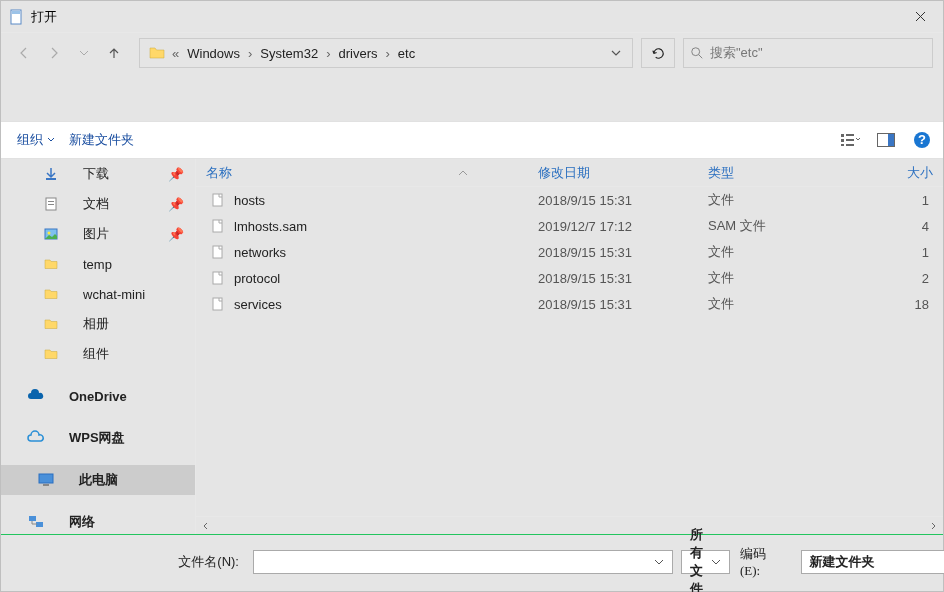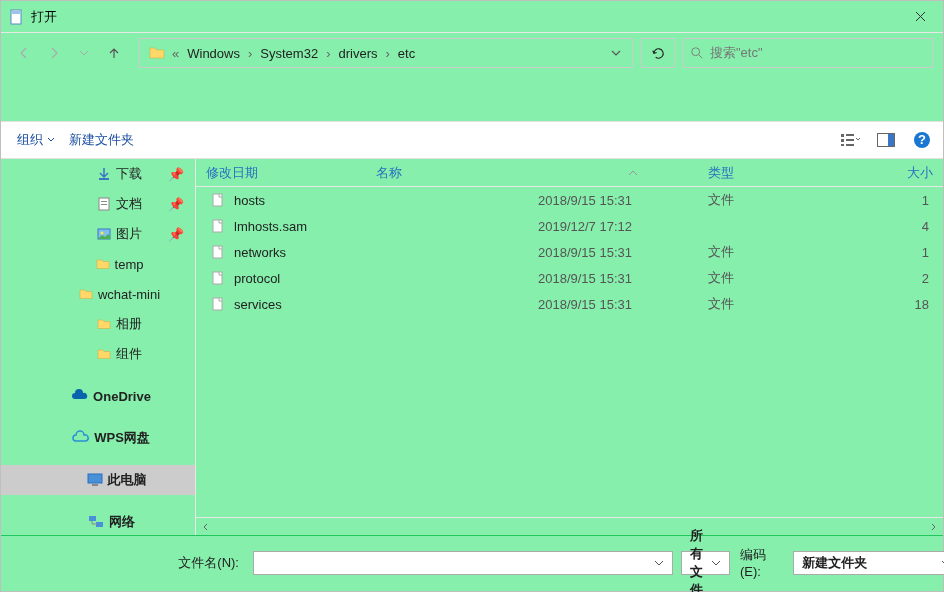--- a/index.html
+++ b/index.html
@@ -1,17 +1,17 @@
 <!DOCTYPE html>
 <html><head>
 <meta charset="utf-8">
 <style>
   * { margin: 0; padding: 0; box-sizing: border-box; font-family: "Segoe UI", "Microsoft YaHei", sans-serif; font-size: 13px; }
   body { background: #fff; }
-  .window { width: 944px; height: 592px; border: 1px solid #bfbfbf; background: #86efac; display: flex; flex-direction: column; }
+  .window { width: 944px; height: 592px; border: 1px solid #bfbfbf; background: #e5e5e5; display: flex; flex-direction: column; }
   .titlebar { height: 32px; display: flex; align-items: center; padding: 0 0 0 8px; border-bottom: 1px solid #e8e8e8; }
   .titlebar .title-icon { width: 16px; height: 16px; margin-right: 6px; }
   .titlebar .title { flex: 1; color: #000; }
   .titlebar .close { width: 45px; height: 32px; display: flex; align-items: center; justify-content: center; color: #333; }
 
   .navbar { height: 40px; display: flex; align-items: center; padding: 4px 10px; gap: 8px; }
   .nav-arrows { display: flex; align-items: center; gap: 12px; padding: 0 8px 0 4px; }
   .nav-arrow { width: 18px; height: 18px; display: flex; align-items: center; justify-content: center; color: #aaa; }
   .nav-arrow.enabled { color: #555; }
   .addrbar { flex: 1; height: 30px; border: 1px solid #ccc; display: flex; align-items: center; padding: 0 4px; }
@@ -26,21 +26,21 @@
 
   .toolbar { height: 38px; border-top: 1px solid #e1e1e1; border-bottom: 1px solid #e1e1e1; background: #fff; display: flex; align-items: center; padding: 0 10px; margin-top: 48px; }
   .tb-left { display: flex; align-items: center; gap: 2px; }
   .tb-item { padding: 4px 6px; color: #1a4ea0; display: flex; align-items: center; gap: 4px; }
   .tb-right { margin-left: auto; display: flex; align-items: center; gap: 14px; }
   .tb-icon { width: 22px; height: 22px; display: flex; align-items: center; justify-content: center; }
 
   .body { flex: 1; display: flex; min-height: 0; }
   .sidebar { width: 195px; border-right: 1px solid #e8e8e8; overflow: hidden; display:flex; flex-direction:column; }
   .side-scroll{flex:1; overflow:hidden;}
-  .side-item { height: 30px; display: flex; align-items: center; padding-left: 42px; gap: 4px; color: #222; position: relative; justify-content: center; }
+  .side-item { height: 30px; display: flex; align-items: center; padding-left: 42px; gap: 24px; color: #222; position: relative; }
   .side-item.root { padding-left: 26px; font-weight: bold; }
   .side-item.selected { background: #ccc; padding-left: 36px; }
   .side-item .pin { position: absolute; right: 10px; color: #777; }
   .side-spacer{height:12px;}
 
   .main { flex: 1; display: flex; flex-direction: column; min-width: 0; }
   .col-header { height: 28px; border-bottom: 1px solid #e8e8e8; display: flex; align-items: center; color: #2a6fc0; }
   .col-header .col { padding: 0 10px; }
   .col-name { flex: 0 0 332px; display:flex; align-items:center; gap:6px;}
   .col-name .sort { margin-left:auto; margin-right:50px; color:#888;}
@@ -60,21 +60,21 @@
 
   .bottom { border-top: 1px solid #22c55e; padding: 10px 14px 12px 14px; display: flex; flex-direction: row; gap: 10px; }
   .row1 { display: flex; align-items: center; gap: 8px; }
   .row1 .label { width: 230px; text-align: right; padding-right: 6px; color: #222; }
   .combo { height: 24px; border: 1px solid #aaa; display: flex; align-items: center; padding: 0 4px; background: #fff; }
   .combo .ctext { flex: 1; padding: 0 4px; color: #222; font-weight: bold;}
   .combo .carrow { width: 18px; display: flex; align-items: center; justify-content: center; color: #555; }
   .filename-combo { flex: 0 0 420px; }
   .filter-combo { flex: 1; }
   .row2 { display: flex; align-items: center; justify-content: flex-end; gap: 8px; }
-  .row2 .enc-label { color: #222; margin-right:2px;}
+  .row2 .enc-label { color: #222; margin-right:10px;font-family:Liberation Serif, serif;}
   .enc-combo { width: 180px; }
   .btn { width: 118px; height: 28px; border: 1px solid #aaa; background: #f0f0f0; display: flex; align-items: flex-start; justify-content: center; color: #222; }
 
   
   .folder-yellow { fill: #ffd869; stroke: #caa93a; stroke-width:0.5;}
 </style>
 </head>
 <body>
 
 <div class="window">
@@ -270,29 +270,29 @@
               <rect x="9" y="9" width="7" height="5" fill="#4a90d9"></rect>
               <path d="M5 8 v3 h5" fill="none" stroke="#888"></path>
             </svg>
         <span>网络</span>
       </div>
      </div>
     </div>
 
     <div class="main">
       <div class="col-header">
-        <div class="col col-date"><span>修改日期</span></div>
         <div class="col col-name">
           <span>名称</span>
           <span class="sort">
             <svg width="10" height="8" viewBox="0 0 10 8">
                 <path d="M1 6 L5 2 L9 6" fill="none" stroke="#999"></path>
               </svg>
           </span>
         </div>
+        <div class="col col-date"><span>修改日期</span></div>
         <div class="col col-type"><span>类型</span></div>
         <div class="col col-size"><span>大小</span></div>
       </div>
       <div class="file-area" id="file-area">
           <div class="file-row">
             <div class="cell-name">
               <svg class="file-icon" viewBox="0 0 16 16">
                 <rect x="3" y="2" width="9" height="12" fill="#fff" stroke="#aaa"></rect>
                 <path d="M9 2 v3 h3" fill="none" stroke="#aaa"></path>
               </svg>
@@ -304,20 +304,21 @@
           </div>
           <div class="file-row">
             <div class="cell-name">
               <svg class="file-icon" viewBox="0 0 16 16">
                 <rect x="3" y="2" width="9" height="12" fill="#fff" stroke="#aaa"></rect>
                 <path d="M9 2 v3 h3" fill="none" stroke="#aaa"></path>
               </svg>
               <span>lmhosts.sam</span>
             </div>
             <div class="cell-date">2019/12/7 17:12</div>
+            <div class="cell-type">SAM 文件</div>
             <div class="cell-size">4</div>
           </div>
           <div class="file-row">
             <div class="cell-name">
               <svg class="file-icon" viewBox="0 0 16 16">
                 <rect x="3" y="2" width="9" height="12" fill="#fff" stroke="#aaa"></rect>
                 <path d="M9 2 v3 h3" fill="none" stroke="#aaa"></path>
               </svg>
               <span>networks</span>
             </div>

